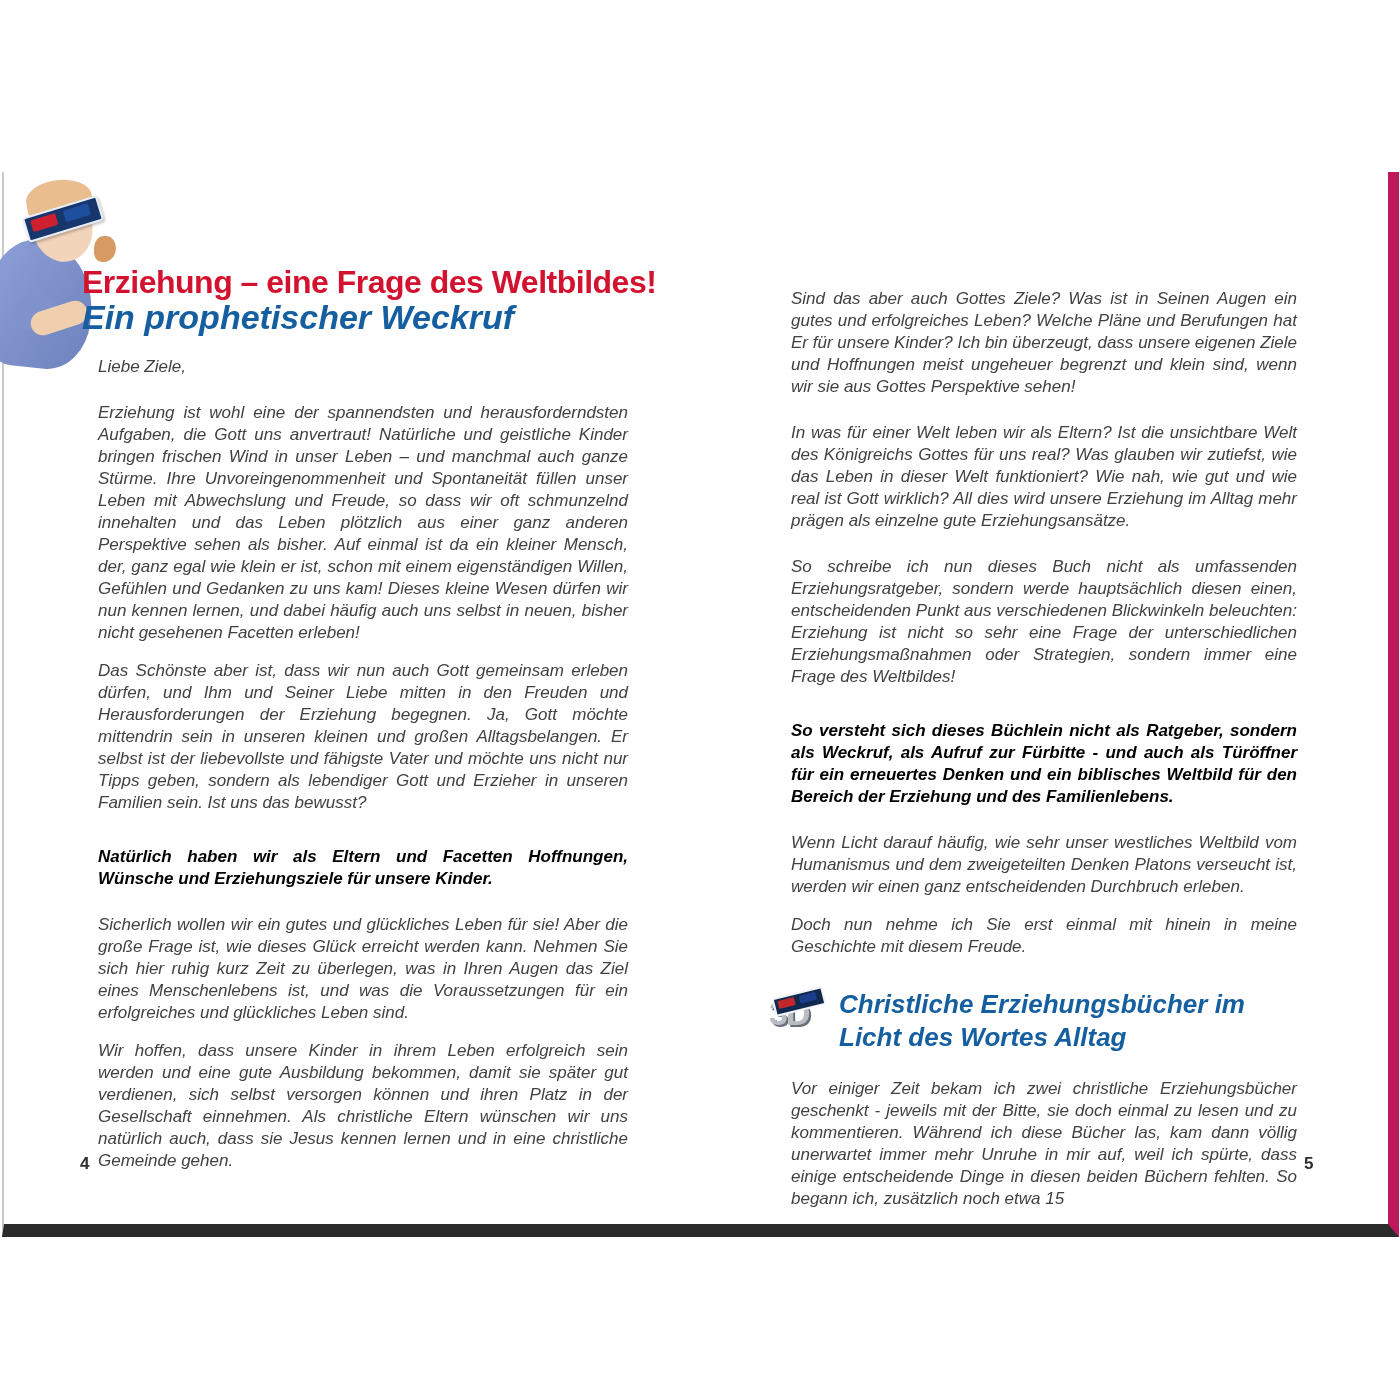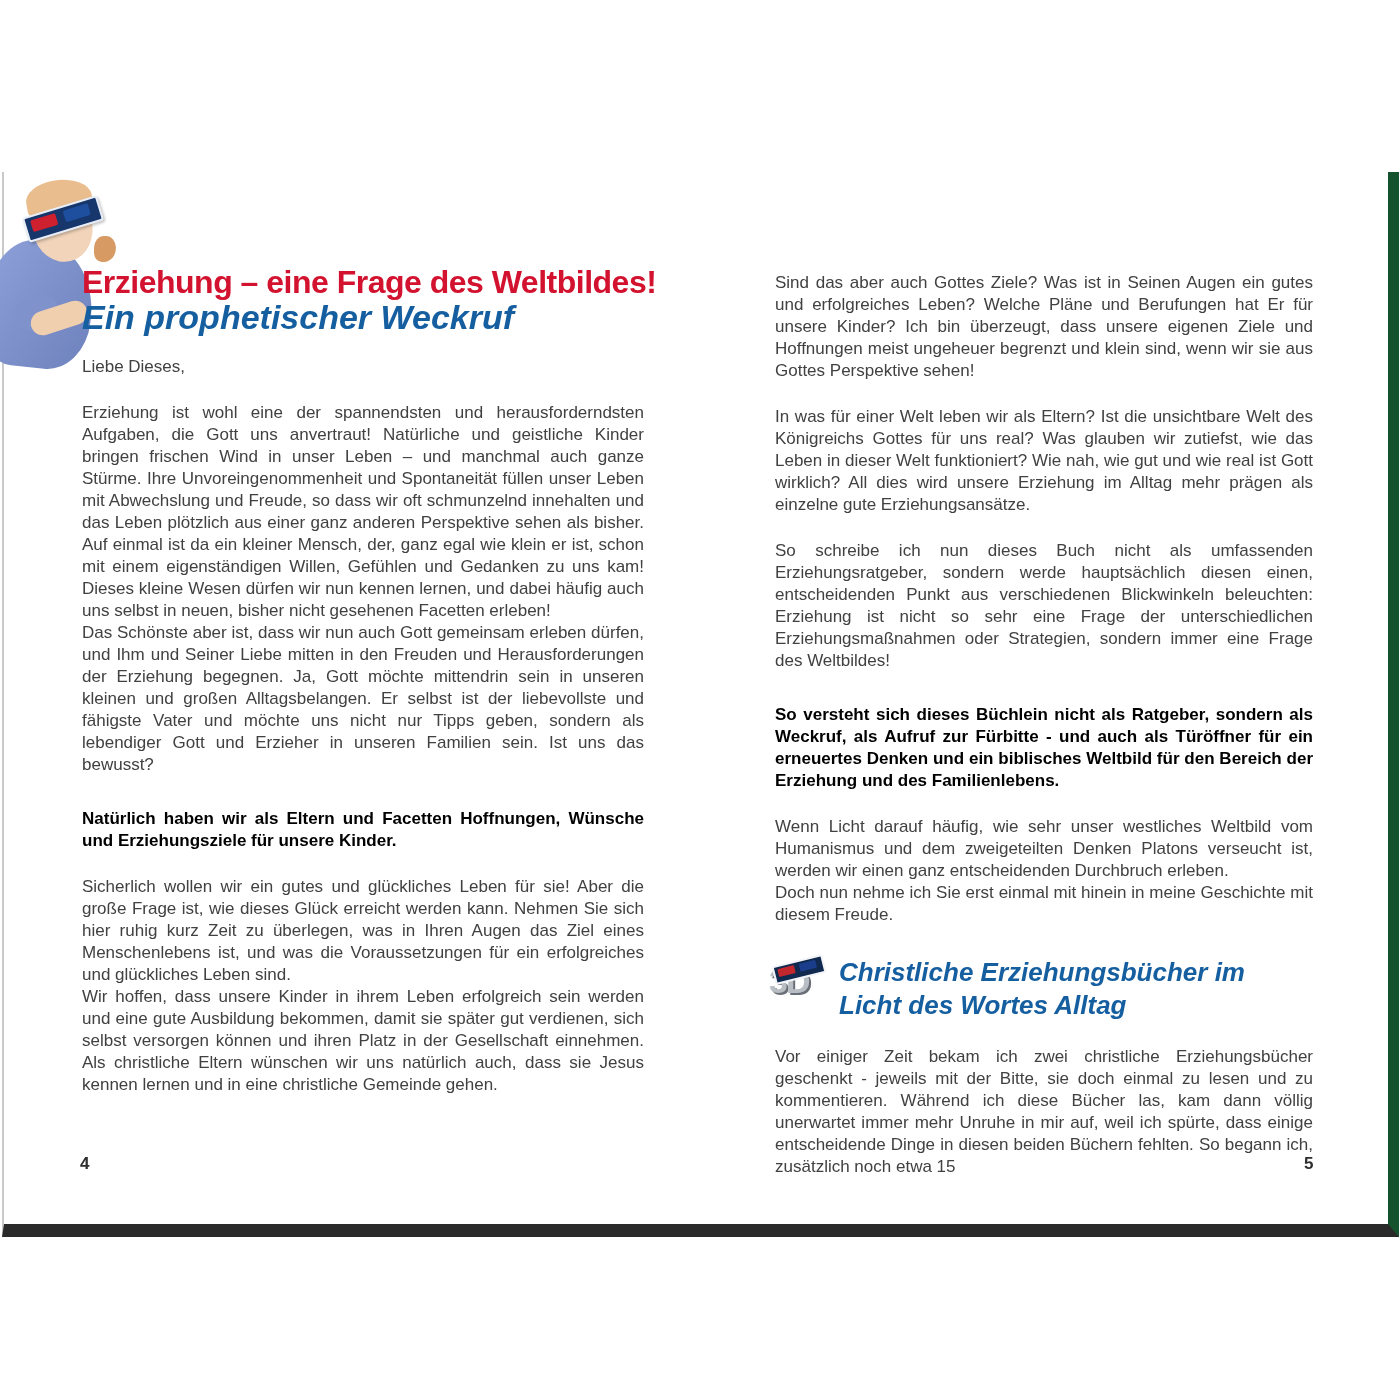--- a/index.html
+++ b/index.html
@@ -6,21 +6,21 @@
   body{
     width:1400px;height:1400px;position:relative;background:#ffffff;
     font-family:"Liberation Sans","DejaVu Sans",sans-serif;
     -webkit-font-smoothing:antialiased;
   }
   
   .spread{
     position:absolute;left:2px;top:172px;width:1384px;height:1052px;
     background:#ffffff;
     border-left:2px solid #c9c9c9;
-    border-right:11px solid #14532d;
+    border-right:11px solid #be185d;
     border-bottom:13px solid #2a2a2a;
     overflow:visible;
   }
   
   .child-photo{position:absolute;left:-2px;top:12px;width:125px;height:178px;}
   .child-shirt{position:absolute;left:-14px;top:56px;width:104px;height:128px;
     background:linear-gradient(120deg,#8ea0da 0%,#7f92cc 45%,#6e82bd 100%);
     border-radius:46% 60% 42% 30%;transform:rotate(6deg);}
   .child-arm{position:absolute;left:28px;top:122px;width:58px;height:24px;
     background:#f0cfae;border-radius:12px;transform:rotate(-18deg);}
@@ -41,21 +41,21 @@
   
   .col{position:absolute;color:#414141;font-size:17px;line-height:22px;
     text-align:justify;hyphens:auto;}
   .col-left{left:78px;top:92px;width:562px;}
   .col-right{left:771px;top:100px;width:538px;}
   .chapter-title{color:#d2122e;font-size:32px;line-height:36px;font-weight:bold;
     letter-spacing:-.5px;white-space:nowrap;text-align:left;}
   .chapter-subtitle{color:#155fa0;font-size:34px;line-height:30px;font-weight:bold;
     font-style:italic;margin-top:2px;text-align:left;}
   .salutation{margin-top:24px;}
-  p{margin:0;}
+  p{margin:16px;font-style:italic;}
   .gap{margin-top:24px;}
   .gap-lg{margin-top:32px;}
   .bold-para{font-weight:bold;color:#000000;}
   
   .section-head{position:relative;margin-top:30px;padding-left:64px;min-height:62px;
     text-align:left;}
   .section-heading{color:#155fa0;font-size:26px;line-height:33px;font-weight:bold;
     font-style:italic;}
   .icon3d{position:absolute;left:-8px;top:2px;width:62px;height:58px;}
   .icon3d .letters{position:absolute;left:2px;top:12px;
@@ -86,21 +86,21 @@
       <div class="lens lens-red"></div>
       <div class="lens lens-blue"></div>
     </div>
     <div class="child-sleeve"></div>
     <div class="child-arm"></div>
   </div>
 
   <div class="col col-left">
     <div class="chapter-title">Erziehung – eine Frage des Weltbildes!</div>
     <div class="chapter-subtitle">Ein prophetischer Weckruf</div>
-    <p class="salutation">Liebe Dieses,</p>
+    <p class="salutation">Liebe Ziele,</p>
     <p class="gap">Erziehung ist wohl eine der spannendsten und herausforderndsten Aufgaben, die Gott uns anvertraut! Natürliche und geistliche Kinder bringen frischen Wind in unser Leben – und manchmal auch ganze Stürme. Ihre Unvoreingenommenheit und Spontaneität füllen unser Leben mit Abwechslung und Freude, so dass wir oft schmunzelnd innehalten und das Leben plötzlich aus einer ganz anderen Perspektive sehen als bisher. Auf einmal ist da ein kleiner Mensch, der, ganz egal wie klein er ist, schon mit einem eigenständigen Willen, Gefühlen und Gedanken zu uns kam! Dieses kleine Wesen dürfen wir nun kennen lernen, und dabei häufig auch uns selbst in neuen, bisher nicht gesehenen Facetten erleben!</p>
     <p>Das Schönste aber ist, dass wir nun auch Gott gemeinsam erleben dürfen, und Ihm und Seiner Liebe mitten in den Freuden und Herausforderungen der Erziehung begegnen. Ja, Gott möchte mittendrin sein in unseren kleinen und großen Alltagsbelangen. Er selbst ist der liebevollste und fähigste Vater und möchte uns nicht nur Tipps geben, sondern als lebendiger Gott und Erzieher in unseren Familien sein. Ist uns das bewusst?</p>
     <p class="gap-lg bold-para">Natürlich haben wir als Eltern und Facetten Hoffnungen, Wünsche und Erziehungsziele für unsere Kinder.</p>
     <p class="gap">Sicherlich wollen wir ein gutes und glückliches Leben für sie! Aber die große Frage ist, wie dieses Glück erreicht werden kann. Nehmen Sie sich hier ruhig kurz Zeit zu überlegen, was in Ihren Augen das Ziel eines Menschenlebens ist, und was die Voraussetzungen für ein erfolgreiches und glückliches Leben sind.</p>
     <p>Wir hoffen, dass unsere Kinder in ihrem Leben erfolgreich sein werden und eine gute Ausbildung bekommen, damit sie später gut verdienen, sich selbst versorgen können und ihren Platz in der Gesellschaft einnehmen. Als christliche Eltern wünschen wir uns natürlich auch, dass sie Jesus kennen lernen und in eine christliche Gemeinde gehen.</p>
   </div>
 
   <div class="col col-right">
     <p>Sind das aber auch Gottes Ziele? Was ist in Seinen Augen ein gutes und erfolgreiches Leben? Welche Pläne und Berufungen hat Er für unsere Kinder? Ich bin überzeugt, dass unsere eigenen Ziele und Hoffnungen meist ungeheuer begrenzt und klein sind, wenn wir sie aus Gottes Perspektive sehen!</p>
     <p class="gap">In was für einer Welt leben wir als Eltern? Ist die unsichtbare Welt des Königreichs Gottes für uns real? Was glauben wir zutiefst, wie das Leben in dieser Welt funktioniert? Wie nah, wie gut und wie real ist Gott wirklich? All dies wird unsere Erziehung im Alltag mehr prägen als einzelne gute Erziehungsansätze.</p>

